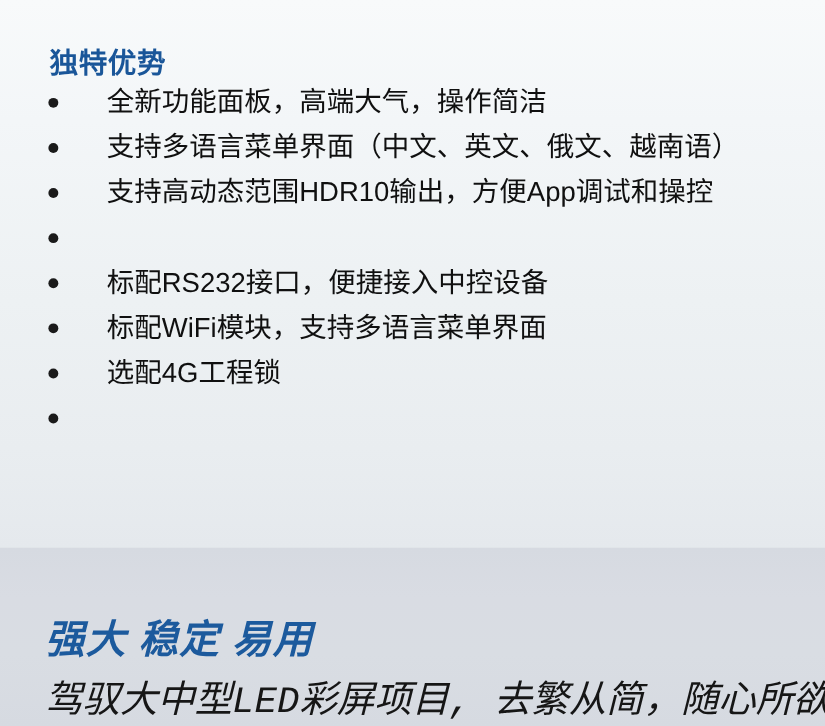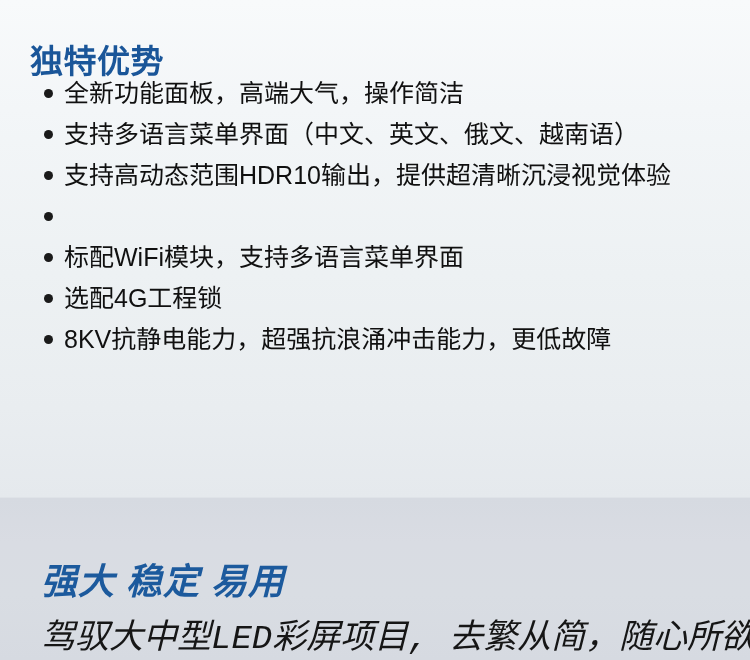--- a/index.html
+++ b/index.html
@@ -32,23 +32,23 @@
         #f8fafb 0%,
         #f3f6f8 22%,
         #edf1f3 55%,
         #e9edf0 82%,
         #e5e9ed 100%);
     padding: 0;
   }
 
   .section-title {
     position: absolute;
-    left: 30px;
+    left: 45px;
     top: 20px;
-    font-size: 33px;
+    font-size: 26px;
     line-height: 40px;
     font-weight: bold;
     color: #1a5699;
     letter-spacing: 0.5px;
     white-space: nowrap;
   }
 
   .feature-list {
     position: absolute;
     left: 44px;
@@ -75,20 +75,21 @@
     margin-top: 16px;
     margin-right: 11px;
   }
 
   .feature-text {
     flex: 0 0 auto;
     font-size: 25px;
     line-height: 41px;
     color: #101010;
     letter-spacing: 0px;
+    margin-left: 33px;
   }
 
   
   .panel-bottom {
     position: relative;
     height: 163px;
     box-sizing: border-box;
     background: linear-gradient(to bottom,
         #d6dae1 0%,
         #d9dce3 28%,
@@ -140,42 +141,45 @@
         <span class="feature-text">全新功能面板，高端大气，操作简洁</span>
       </li>
 
       <li class="feature-item">
         <span class="bullet-dot"></span>
         <span class="feature-text">支持多语言菜单界面（中文、英文、俄文、越南语）</span>
       </li>
 
       <li class="feature-item">
         <span class="bullet-dot"></span>
-        <span class="feature-text">支持高动态范围HDR10输出，提供超清晰沉浸视觉体验</span>
+        <span class="feature-text">支持高动态范围HDR10输出，方便App调试和操控</span>
       </li>
 
       <li class="feature-item">
         <span class="bullet-dot"></span>
       </li>
 
 
+      <li class="feature-item">
+        <span class="bullet-dot"></span>
+        <span class="feature-text">标配RS232接口，便捷接入中控设备</span>
+      </li>
 
       <li class="feature-item">
         <span class="bullet-dot"></span>
         <span class="feature-text">标配WiFi模块，支持多语言菜单界面</span>
       </li>
 
       <li class="feature-item">
         <span class="bullet-dot"></span>
         <span class="feature-text">选配4G工程锁</span>
       </li>
 
       <li class="feature-item">
         <span class="bullet-dot"></span>
-        <span class="feature-text">8KV抗静电能力，超强抗浪涌冲击能力，更低故障</span>
       </li>
 
     </ul>
   </section>
 
   <section class="panel-bottom">
     <h2 class="tagline-heading">强大 稳定 易用</h2>
     <p class="tagline-sub">驾驭大中型LED彩屏项目, 去繁从简，随心所欲</p>
   </section>
 

